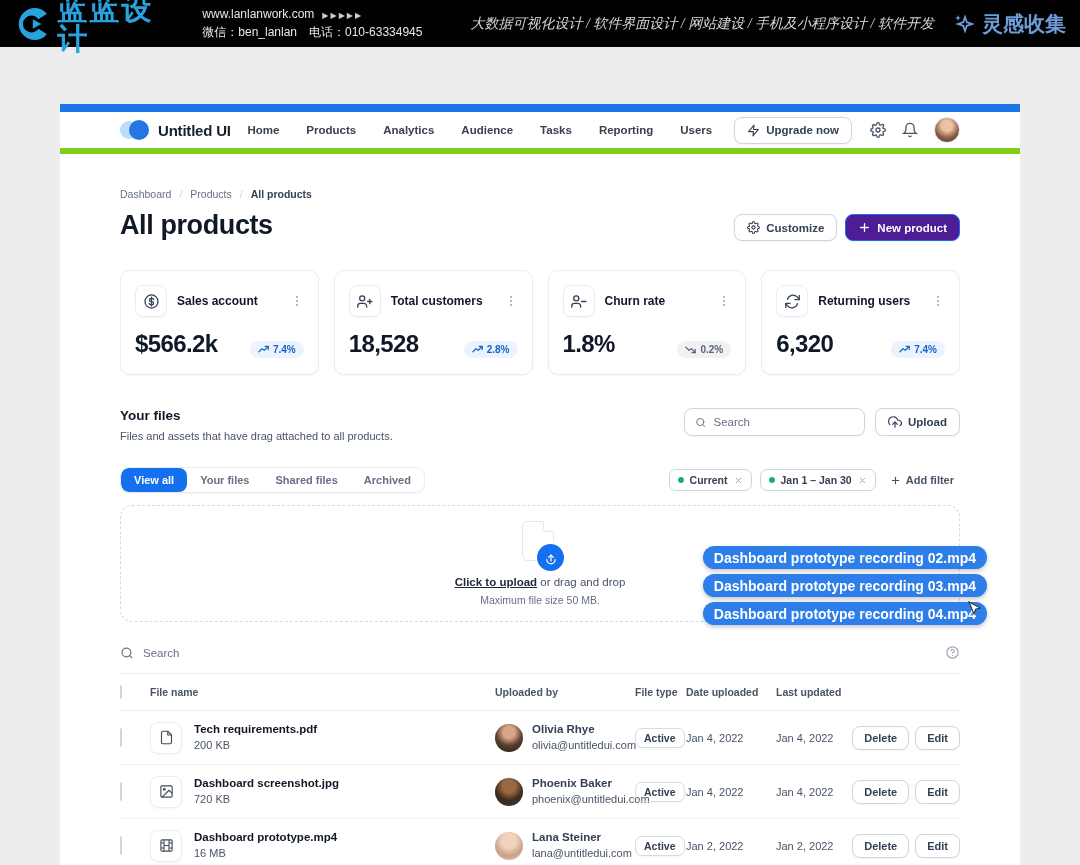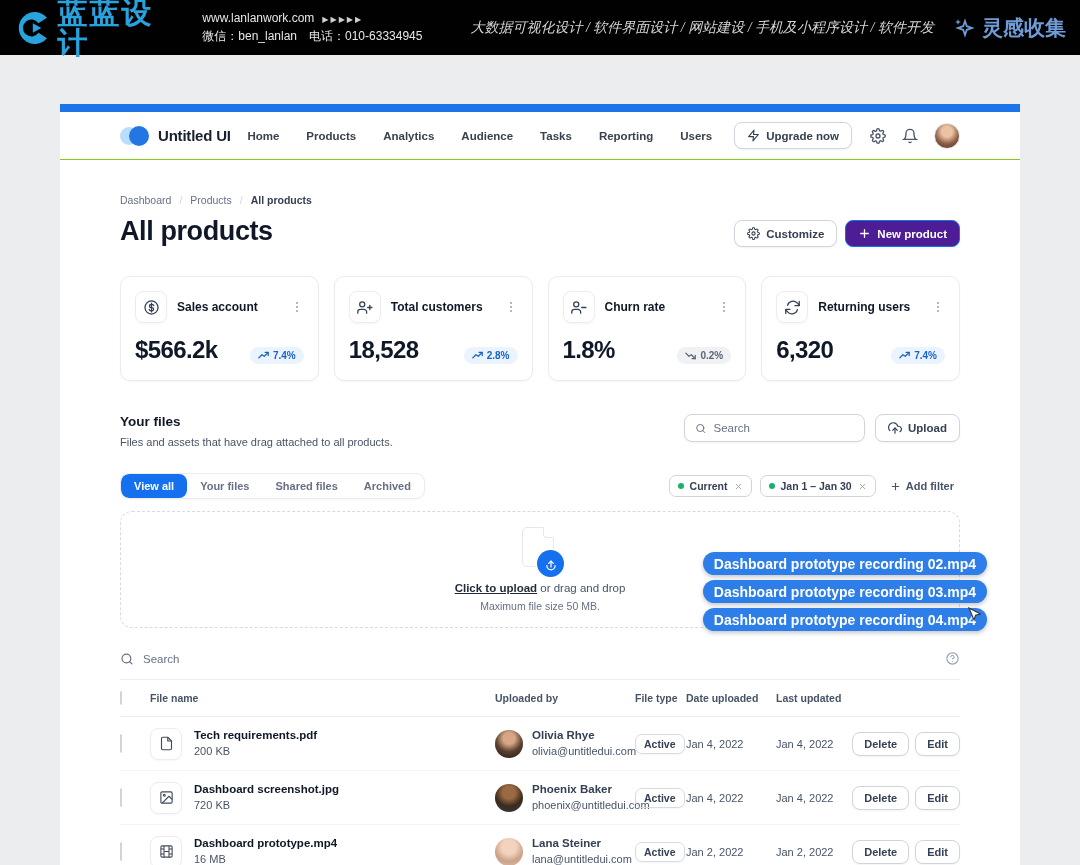--- a/index.html
+++ b/index.html
@@ -1,34 +1,34 @@
 <!DOCTYPE html>
 <html><head>
 <meta charset="utf-8">
 <style>
   * { margin:0; padding:0; box-sizing:border-box; }
   html,body { width:1080px; height:865px; overflow:hidden; background:#ecedee;
     font-family:"Liberation Sans", sans-serif; -webkit-font-smoothing:antialiased; }
 
   
-  .banner { height:55px; background:#010101; display:flex; align-items:center; padding:0 14px; gap:18px; }
+  .banner { height:47px; background:#010101; display:flex; align-items:center; padding:0 14px; gap:18px; }
   .banner-logo { display:flex; align-items:center; gap:6px; }
   .banner-logo-text { color:#29a3dd; font-size:30px; font-weight:700; letter-spacing:2px; line-height:1; }
   .banner-contact { color:#e8e8e8; font-size:12px; line-height:17px; white-space:nowrap; }
   .banner-contact .arrows { font-size:8px; color:#cfcfcf; letter-spacing:2px; margin-left:8px; }
   .banner-services { flex:1; text-align:center; color:#d6d6d6; font-family:"Liberation Serif", serif;
     font-style:italic; font-size:14px; white-space:nowrap; padding-left:30px; }
   .banner-collect { display:flex; align-items:center; gap:6px; color:#6f9cd6;
     font-family:"Liberation Serif", serif; font-weight:700; font-size:21px; white-space:nowrap; }
 
   
   .app { position:absolute; left:60px; top:104px; width:960px; height:761px; background:#fff; }
   .app-topbar { height:8px; background:#1b74e8; }
 
-  .nav { height:48px; display:flex; align-items:center; padding:0 60px; border-bottom:1px solid #84cc16; }
+  .nav { height:42px; display:flex; align-items:center; padding:0 60px; border-bottom:6px solid #84cc16; }
   .brand { display:flex; align-items:center; gap:8px; margin-right:auto; }
   .brand-mark { position:relative; width:30px; height:20px; }
   .brand-mark .c1 { position:absolute; left:0; top:1px; width:18px; height:18px; border-radius:50%; background:#b9ddfd; }
   .brand-mark .c2 { position:absolute; left:9px; top:0; width:20px; height:20px; border-radius:50%; background:#2477e2; }
   .brand-name { font-size:15px; font-weight:800; color:#17202e; letter-spacing:-0.2px; }
   .nav-items { display:flex; align-items:center; gap:27px; margin-right:22px; }
   .nav-item { font-size:11.5px; font-weight:700; color:#39414f; cursor:pointer; }
   .btn { display:inline-flex; align-items:center; gap:6px; border:1px solid #d0d5dd; border-radius:8px;
     background:#fff; color:#344054; font-size:11.5px; font-weight:700; padding:6px 12px; cursor:pointer;
     box-shadow:0 1px 2px rgba(16,24,40,.05); white-space:nowrap; }

